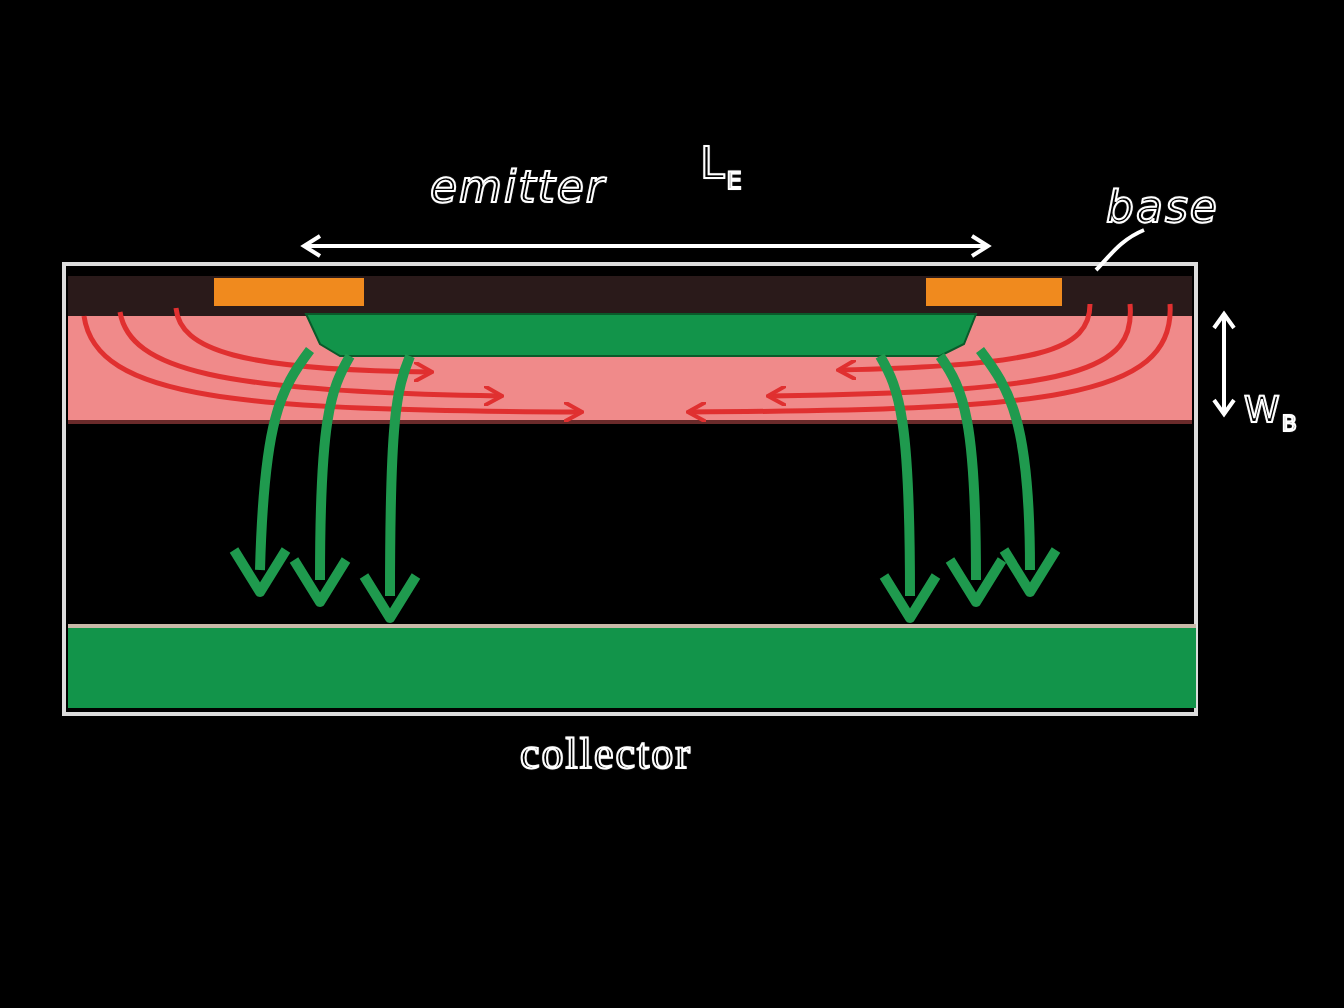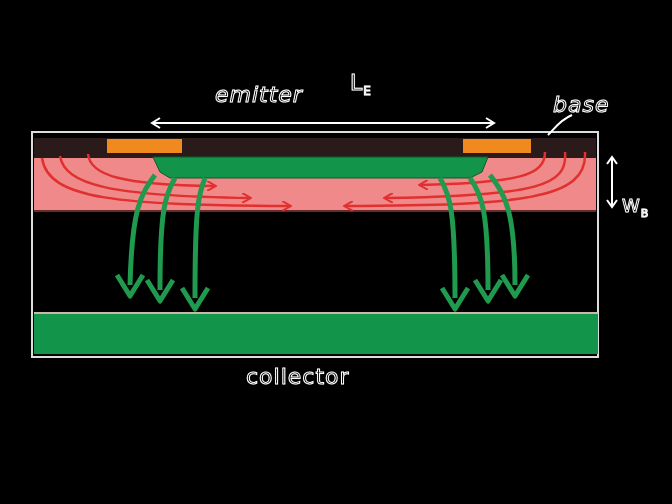--- a/index.html
+++ b/index.html
@@ -83,13 +83,13 @@
 </svg>
 
 <div class="label" style="left:215px; top:82px;font-style:italic;">emitter</div>
 <div class="label" style="left:330px; top:70px;margin-left:20px;">
   <span>L</span><sub style="font-size:12px;">E</sub>
 </div>
 <div class="label" style="left:553px; top:92px;font-style:italic;">base</div>
 <div class="label" style="left:622px; top:166px; font-size:18px;margin-top:29px;">
   <span>W</span><sub style="font-size:11px;">B</sub>
 </div>
-<div class="label" style="left:246px; top:364px;">collector</div>
+<div class="label" style="left:260px; top:364px;font-family:Liberation Serif, serif;">collector</div>
 
 </body></html>

